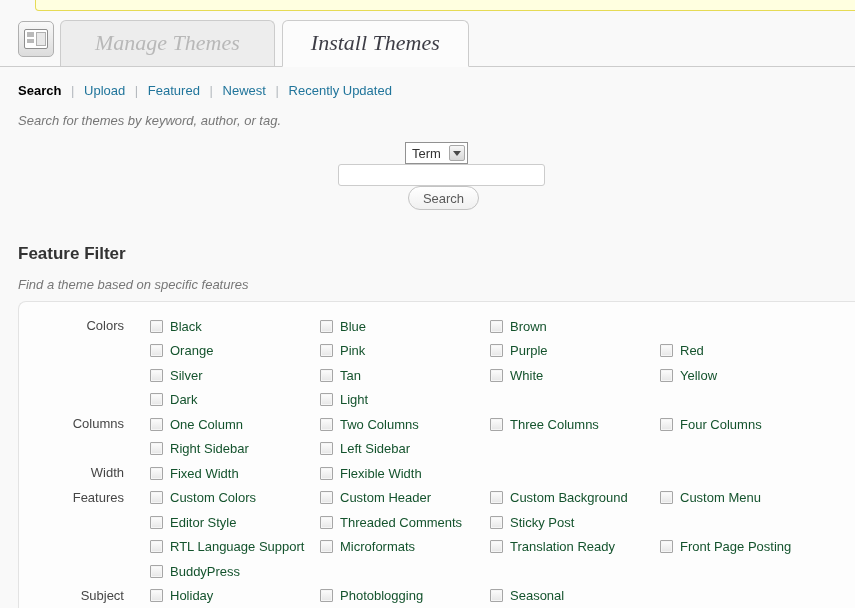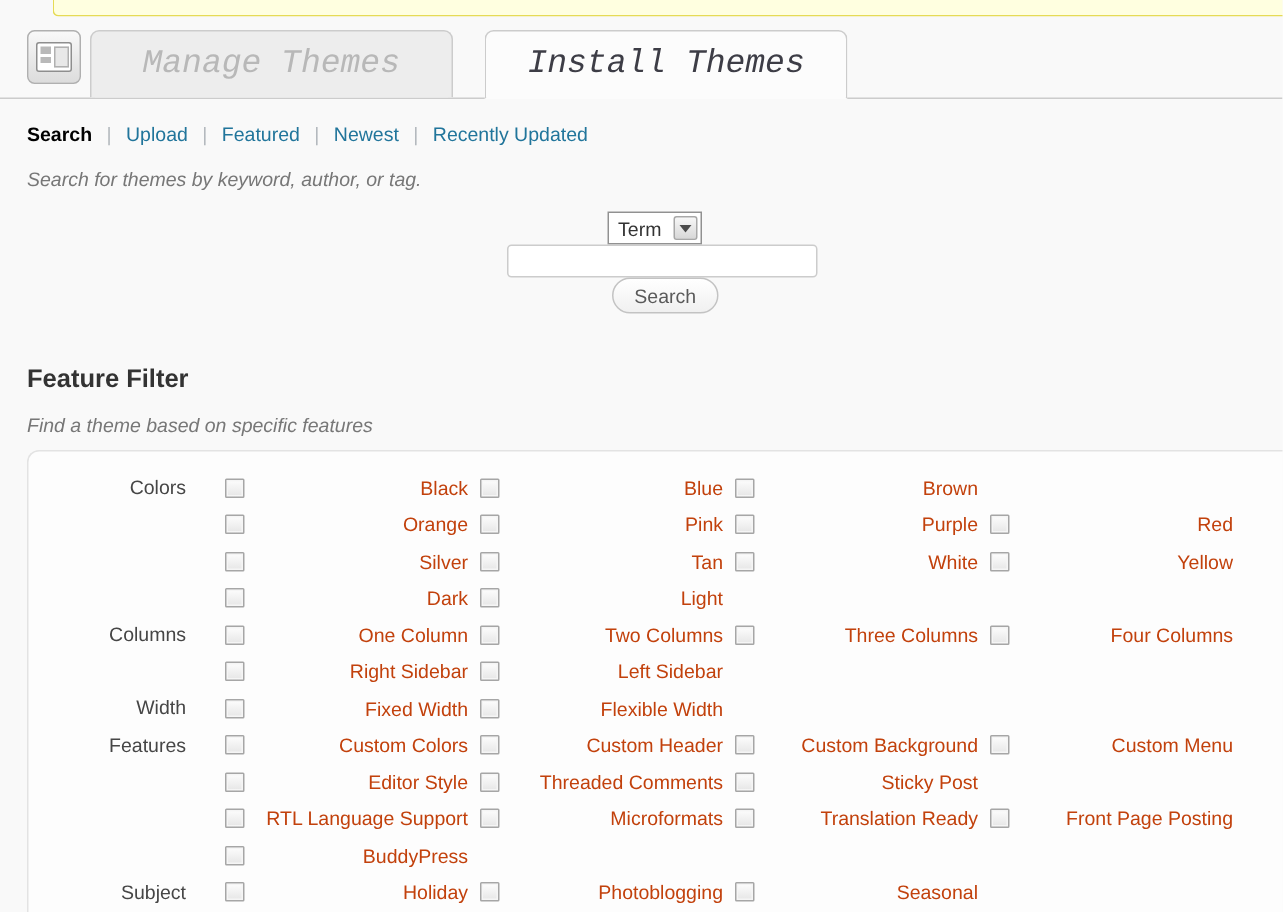--- a/index.html
+++ b/index.html
@@ -41,27 +41,27 @@
     border:1px solid #8e8e8e;
     background:#fff;
     border-radius:2px;
     position:relative;
   }
   .screen-icon .blk { position:absolute; background:#b9b9b9; }
   .screen-icon .b1 { left:2px; top:2px; width:7px; height:5px; }
   .screen-icon .b2 { left:2px; top:9px; width:7px; height:4px; }
   .screen-icon .b3 { left:11px; top:2px; width:10px; height:14px; background:#e8e8e8; border:1px solid #b0b0b0; }
   .tab {
-    font-family:Liberation Mono, monospace;
+    font-family:Liberation Serif, serif;
     font-style:italic;
     font-size:22px;
     padding:9px 34px 10px;
     border:1px solid #ccc;
     border-radius:6px 6px 0 0;
-    margin-right:21px;
+    margin-right:7px;
     white-space:nowrap;
     cursor:pointer;
   }
   .tab.inactive {
     background:#ededed;
     color:#b8b8b8;
     border-bottom:none;
   }
   .tab.active {
     background:#fcfcfc;
@@ -168,22 +168,21 @@
     display:flex;
     align-items:center;
     height:24.5px;
   }
   .filter-option {
     display:flex;
     align-items:center;
     min-width:170px;
     padding-right:8px;
     cursor:pointer;
-    color:#c2410c;
-    justify-content:space-between;
+    color:#14532d;
   }
   .cb {
     flex:0 0 13px;
     width:13px; height:13px;
     border:1px solid #a6a6a6;
     border-radius:1px;
     background:linear-gradient(#fdfdfd,#e6e6e6);
     box-shadow:inset 0 0 0 1px #f5f5f5;
     margin-right:7px;
   }

